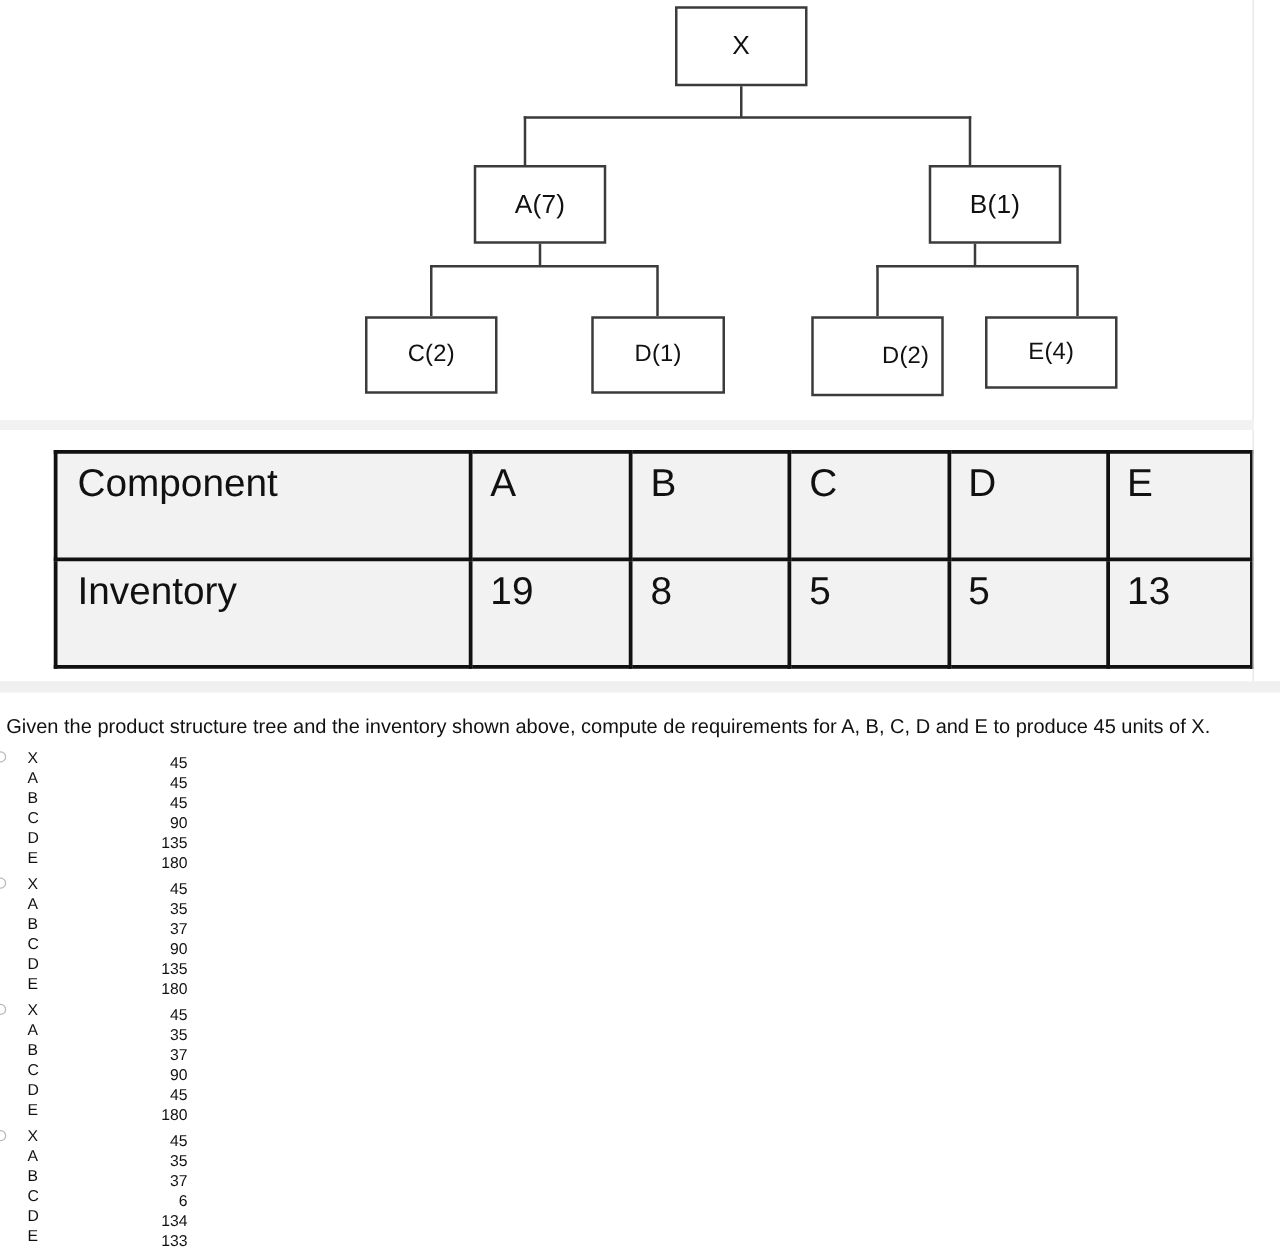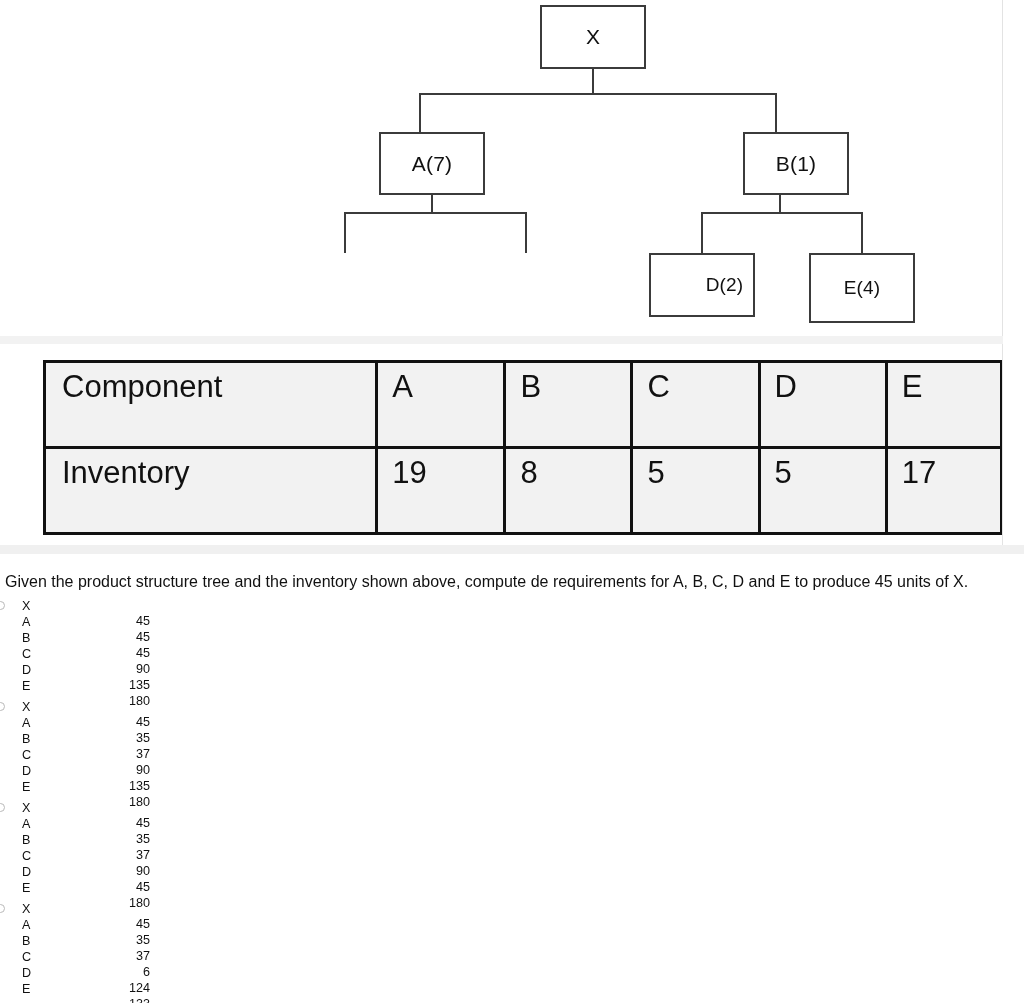--- a/index.html
+++ b/index.html
@@ -148,21 +148,21 @@
     color: #111111;
   }
   .opt-row .part {
     position: absolute;
     left: 22px;
     top: 0;
   }
   .opt-row .qty {
     position: absolute;
     left: 90px;
-    top: 15px;
+    top: 4px;
     width: 60px;
     text-align: right;
   }
 </style>
 </head>
 <body>
 
 <div id="figure-region">
 
   <div class="node" style="left:540px; top:5px; width:106px; height:64px;">
@@ -188,24 +188,30 @@
   <div class="edge-v" style="left:431px; top:195px; height:18px;"></div>
   <div class="edge-h" style="left:344px; top:212px; width:182px;"></div>
   <div class="edge-v" style="left:344px; top:212px; height:41px;"></div>
   <div class="edge-v" style="left:525px; top:212px; height:41px;"></div>
 
   <div class="edge-v" style="left:779px; top:195px; height:18px;"></div>
   <div class="edge-h" style="left:701px; top:212px; width:161px;"></div>
   <div class="edge-v" style="left:701px; top:212px; height:41px;"></div>
   <div class="edge-v" style="left:861px; top:212px; height:41px;"></div>
 
+  <div class="node small" style="left:292px; top:253px; width:106px; height:62px;">
+    <span>C(2)</span>
+  </div>
+  <div class="node small" style="left:473px; top:253px; width:107px; height:62px;">
+    <span>D(1)</span>
+  </div>
   <div class="node small" style="left:649px; top:253px; width:106px; height:64px;padding-left:45px;">
     <span>D(2)</span>
   </div>
-  <div class="node small" style="left:809px; top:253px; width:106px; height:70px;">
+  <div class="node small" style="left:788px; top:253px; width:106px; height:58px;">
     <span>E(4)</span>
   </div>
 </div>
 <div id="figure-right-rule"></div>
 <div id="figure-bottom-band"></div>
 
 <div id="table-region">
   <table id="inv-table">
     <tbody>
       <tr>
@@ -215,21 +221,21 @@
         <td class="val-col">C</td>
         <td class="val-col">D</td>
         <td class="val-col-e">E</td>
       </tr>
       <tr>
         <td class="label-col">Inventory</td>
         <td class="val-col">19</td>
         <td class="val-col">8</td>
         <td class="val-col">5</td>
         <td class="val-col">5</td>
-        <td class="val-col-e">17</td>
+        <td class="val-col-e">13</td>
       </tr>
     </tbody>
   </table>
 </div>
 <div id="table-right-rule"></div>
 <div id="table-bottom-band"></div>
 
 <div id="question-text">Given the product structure tree and the inventory shown above, compute de requirements for A, B, C, D and E to produce 45 units of X.</div>
 
 <div class="option-group" style="top:598px;">
@@ -329,19 +335,19 @@
   <div class="opt-row">
     <span class="part">B</span>
     <span class="qty">37</span>
   </div>
   <div class="opt-row">
     <span class="part">C</span>
     <span class="qty">6</span>
   </div>
   <div class="opt-row">
     <span class="part">D</span>
-    <span class="qty">124</span>
+    <span class="qty">134</span>
   </div>
   <div class="opt-row">
     <span class="part">E</span>
     <span class="qty">133</span>
   </div>
 </div>
 
 </body></html>

